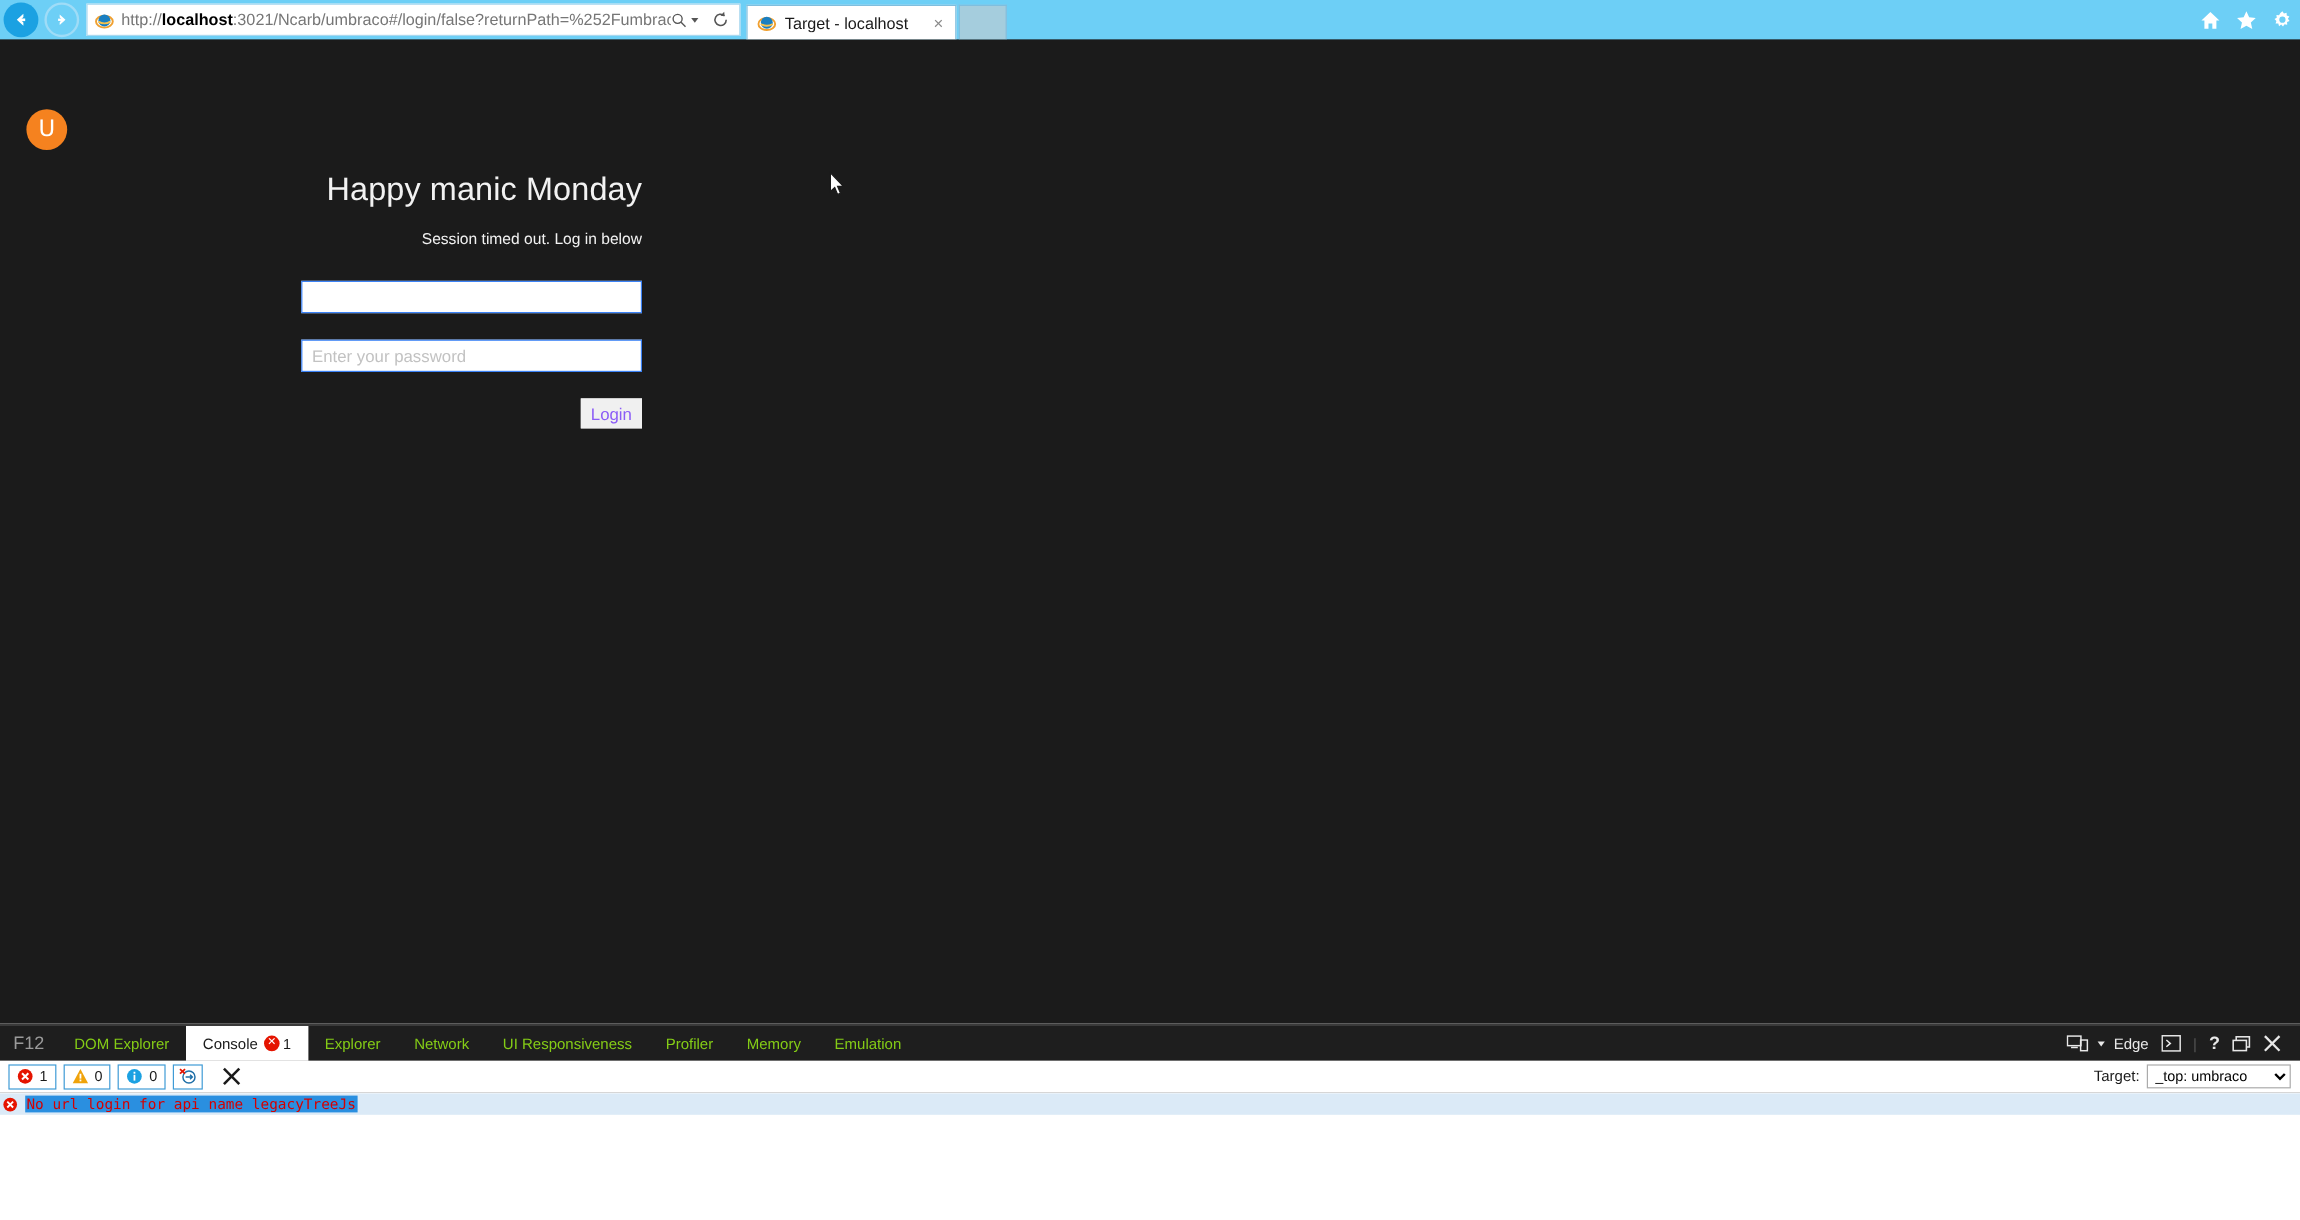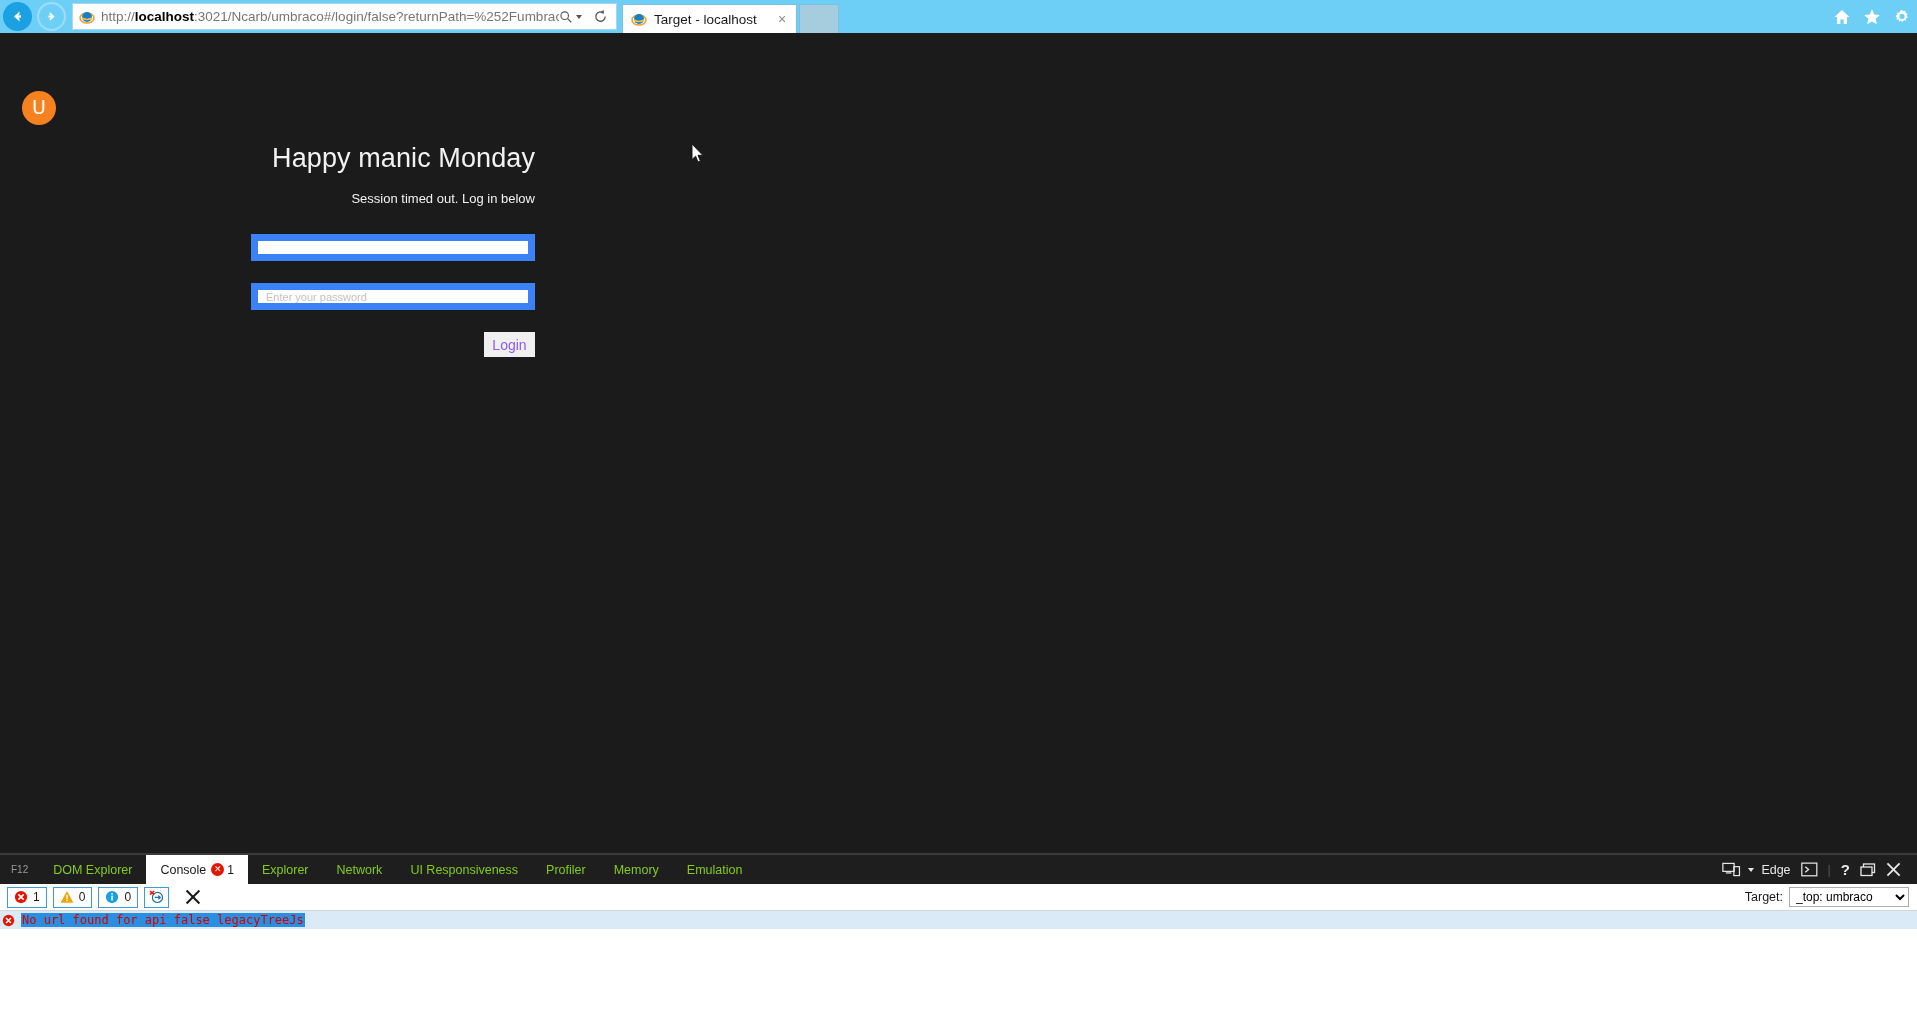--- a/index.html
+++ b/index.html
@@ -109,22 +109,22 @@
   #login-heading {
     font-size: 27px; color: #f2f2f2; font-weight: 400;
     text-align: right; letter-spacing: 0.1px;
   }
   #login-subtitle {
     margin-top: 17px; font-size: 13px; color: #f2f2f2;
     text-align: right; font-weight: 400;
   }
   .login-input {
     display: block; width: 284px; height: 27px; margin-top: 22px;
-    background: #ffffff; border: 7px solid #3b82f6; border-radius: 0;
-    font-size: 11px; color: #333; padding: 0 8px;
+    background: #ffffff; border: 1px solid #3b82f6; border-radius: 0;
+    font-size: 14px; color: #333; padding: 0 8px;
     font-family: "Liberation Sans", sans-serif;
   }
   .login-input::placeholder { color: #c2c2c2; }
   #login-input-username { margin-top: 28px; }
   #login-button {
     display: block; margin-left: auto; margin-top: 22px;
     width: 51px; height: 25px;
     background: #f0f0f0; border: 1px solid #f0f0f0; border-radius: 0;
     font-size: 14px; color: #8b5cf6; cursor: pointer;
     font-family: "Liberation Sans", sans-serif;
@@ -141,21 +141,21 @@
   #devtools-topline {
     position: absolute; left: 0; top: 0; width: 1917px; height: 2px;
     background: #3a3a3a;
   }
   #devtools-tabbar {
     position: absolute; left: 0; top: 2px; width: 1917px; height: 29px;
     background: #1e1e1e; display: flex; align-items: stretch;
   }
   #f12-label {
     display: flex; align-items: center; padding: 0 11px;
-    font-size: 10px; color: #9a9a9a;
+    font-size: 15px; color: #9a9a9a;
   }
   .dt-tab {
     display: flex; align-items: center; gap: 5px; padding: 0 14px;
     font-size: 12.5px; color: #84cc16; white-space: nowrap;
   }
   .dt-tab.active { background: #ffffff; color: #1a1a1a; }
   .err-badge {
     display: inline-flex; align-items: center; gap: 3px;
   }
   .err-dot {
@@ -445,16 +445,16 @@
       </select>
     </div>
   </div>
 
   <div id="console-output">
     <div id="console-row">
       <svg id="console-row-icon" viewBox="0 0 16 16">
         <circle cx="8" cy="8" r="7" fill="#e51400"></circle>
         <path d="M5 5 L11 11 M11 5 L5 11" stroke="#fff" stroke-width="1.9"></path>
       </svg>
-      <span id="console-row-text">No url found for api false legacyTreeJs</span>
+      <span id="console-row-text">No url login for api name legacyTreeJs</span>
     </div>
   </div>
 </div>
 
 </body></html>

